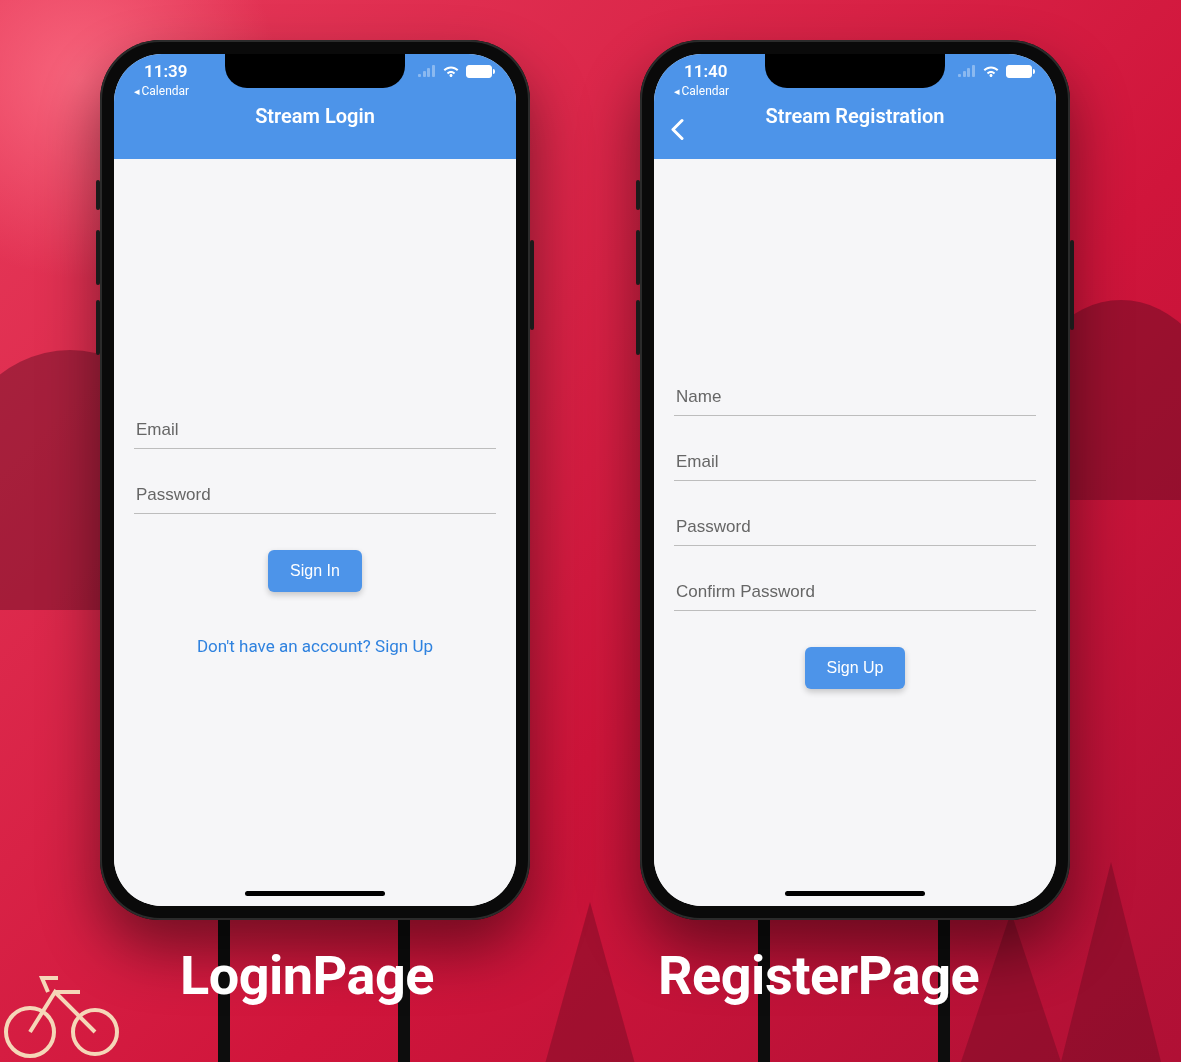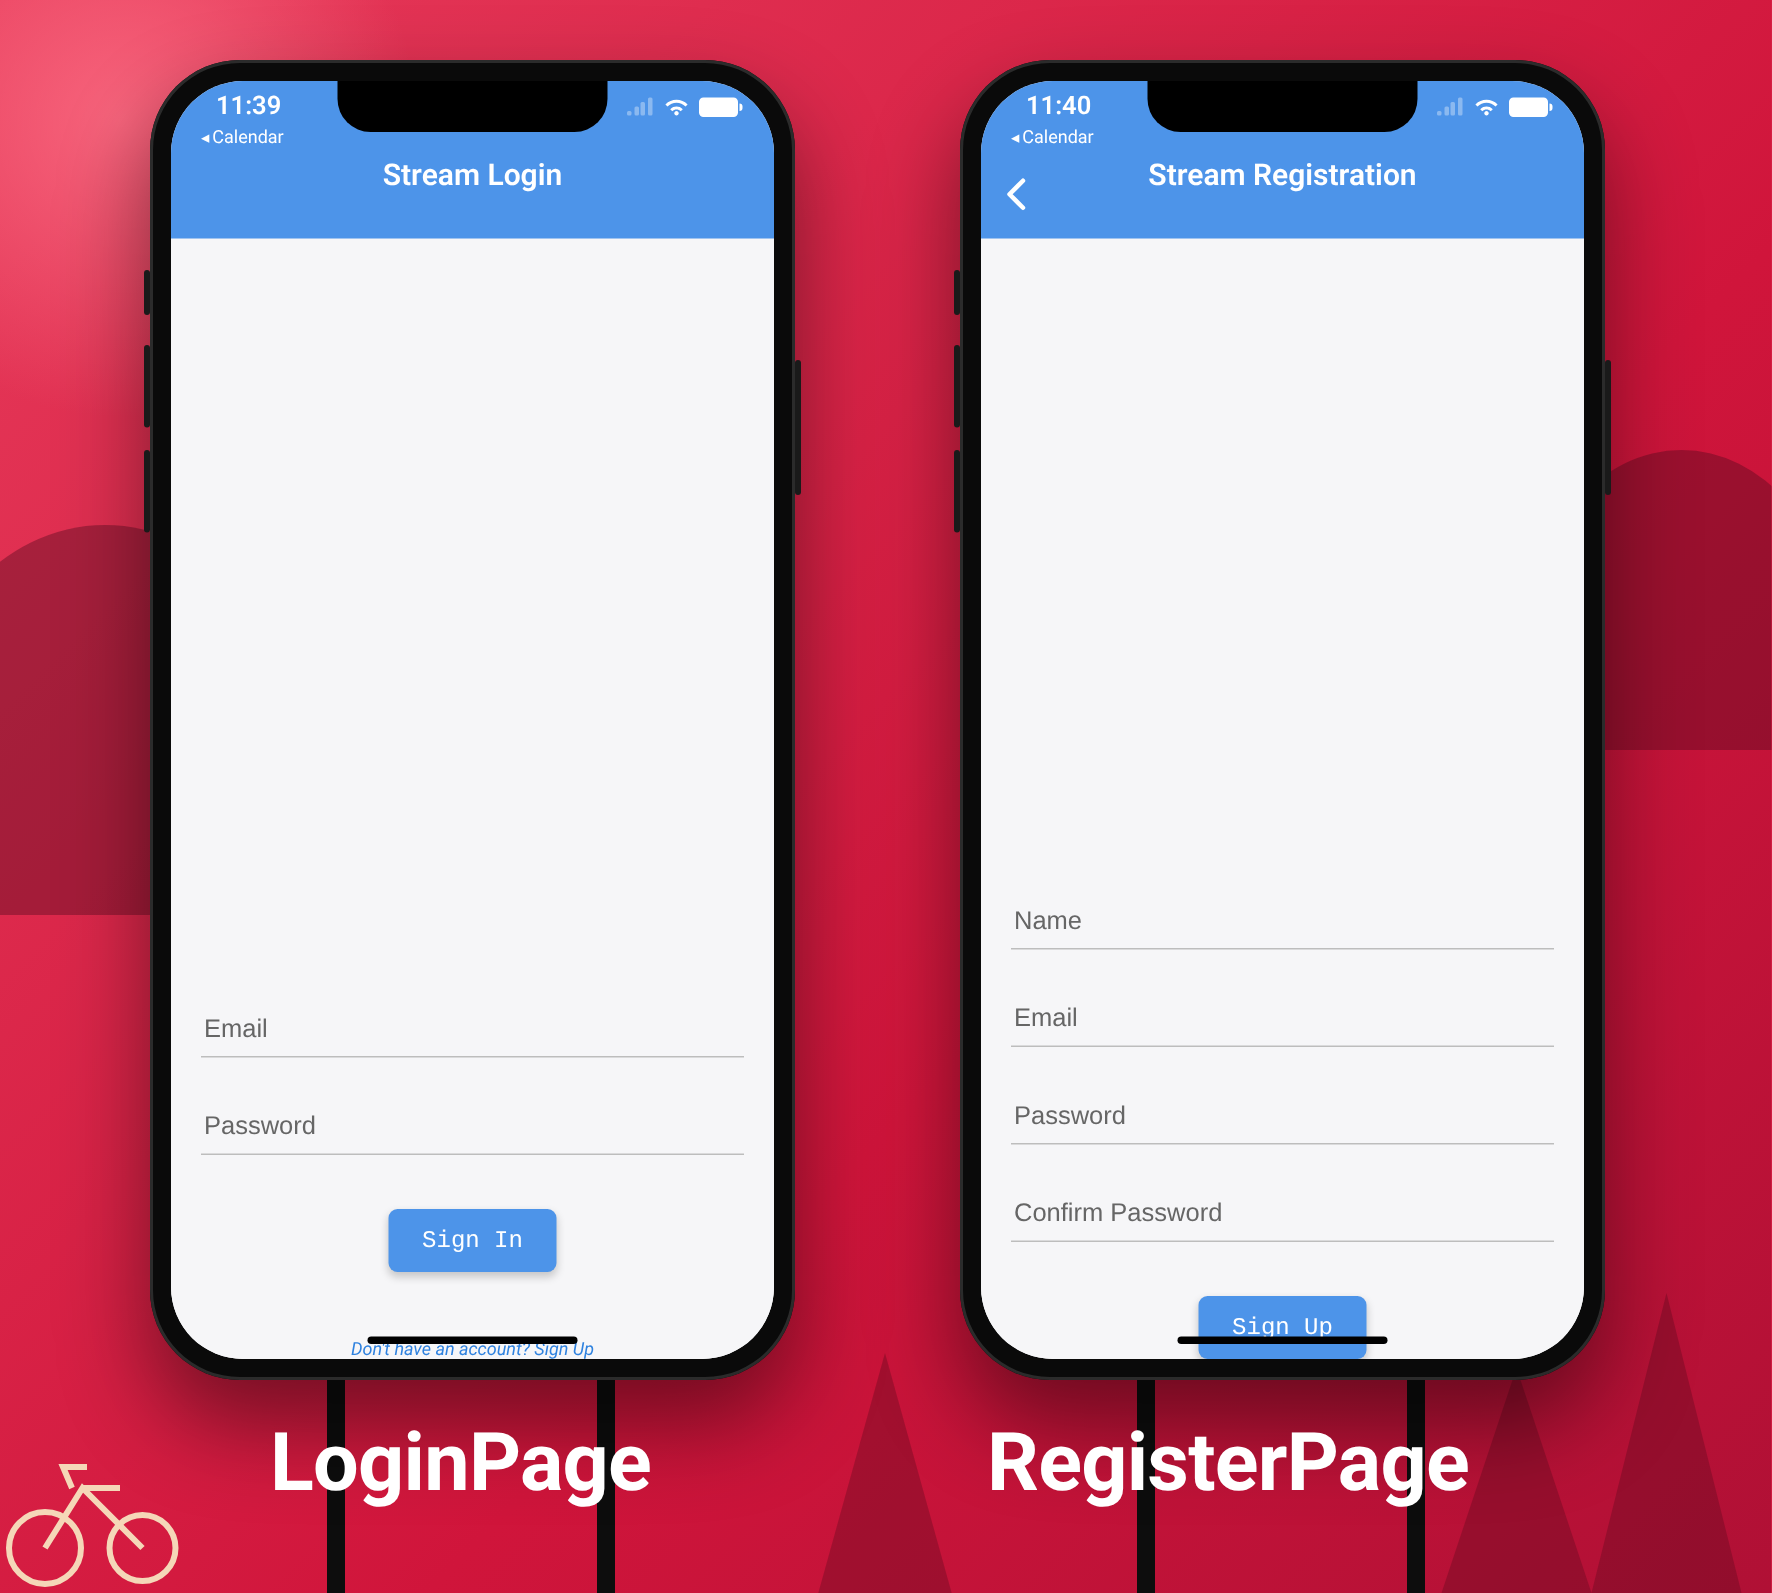--- a/index.html
+++ b/index.html
@@ -177,21 +177,21 @@
     color: #fff;
     cursor: pointer;
   }
 
   .content {
     flex: 1;
     background: #f6f6f8;
     padding: 0 20px;
     display: flex;
     flex-direction: column;
-    justify-content: flex-end;
+    justify-content: center;
     gap: 26px;
   }
   .field {
     border: none;
     border-bottom: 1px solid #bdbdbd;
     background: transparent;
     font-size: 17px;
     padding: 10px 2px 8px;
     width: 100%;
     color: #444;
@@ -204,29 +204,27 @@
     background: #4d94e9;
     color: #fff;
     border: none;
     padding: 12px 22px;
     border-radius: 6px;
     font-size: 16px;
     font-weight: 500;
     box-shadow: 0 3px 6px rgba(0,0,0,0.2);
     cursor: pointer;
     margin-top: 10px;
-    font-family: Liberation Mono, monospace;
   }
   .link {
     text-align: center;
     color: #2f82df;
-    font-size: 12px;
+    font-size: 17px;
     margin-top: 18px;
     cursor: pointer;
-    font-style: italic;
   }
 
   .home-indicator {
     position: absolute;
     bottom: 10px; left: 50%;
     transform: translateX(-50%);
     width: 140px; height: 5px;
     background: #000;
     border-radius: 3px;
   }

